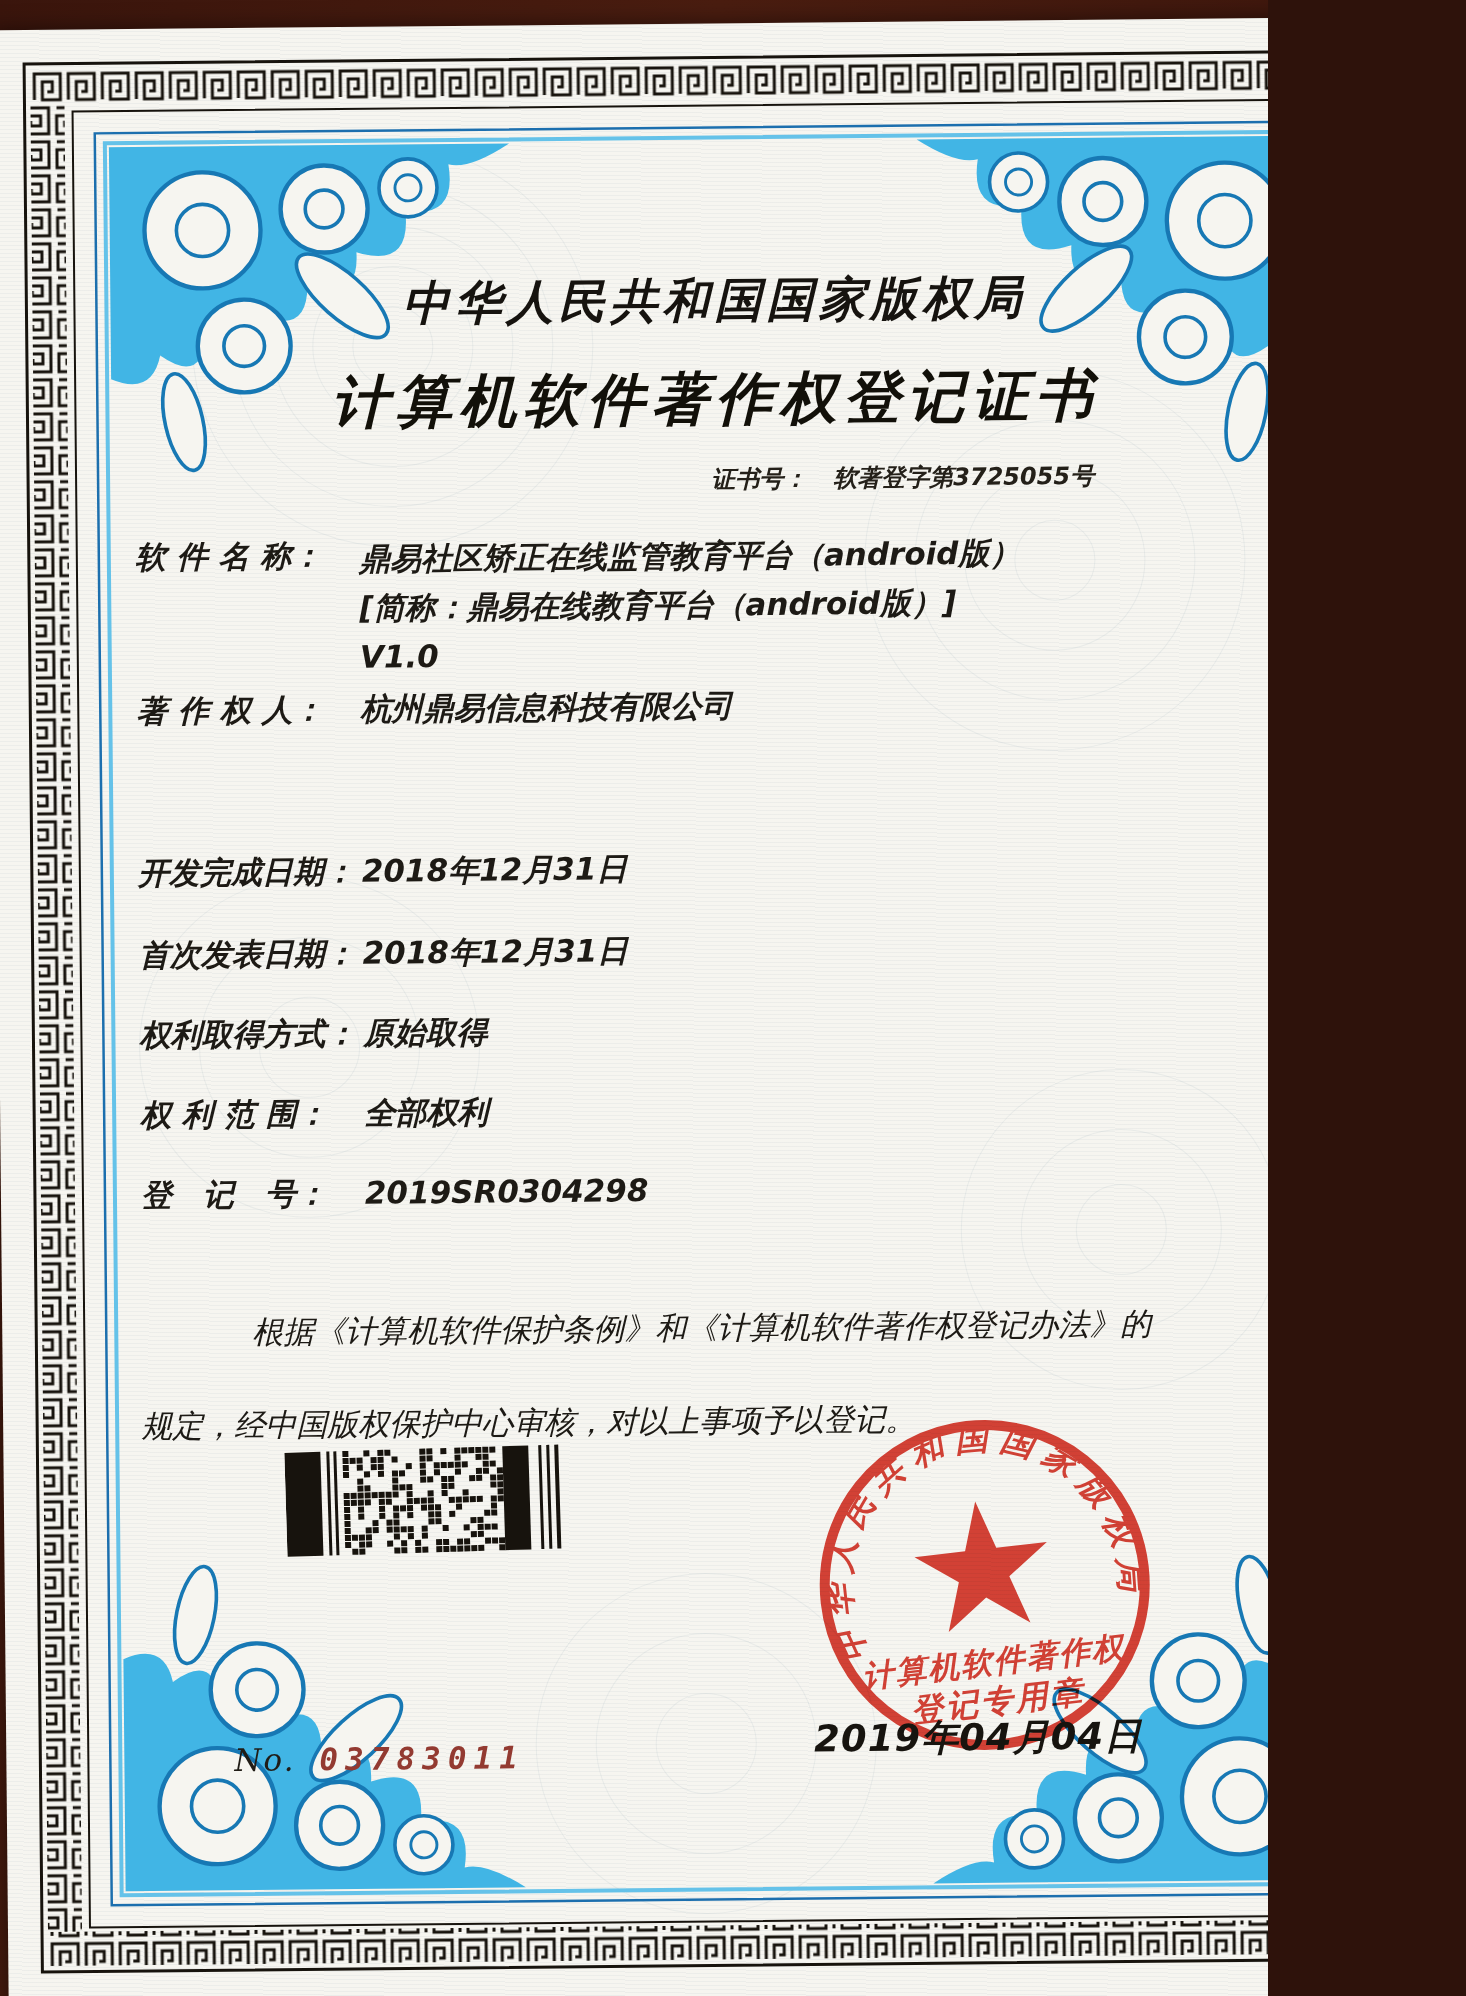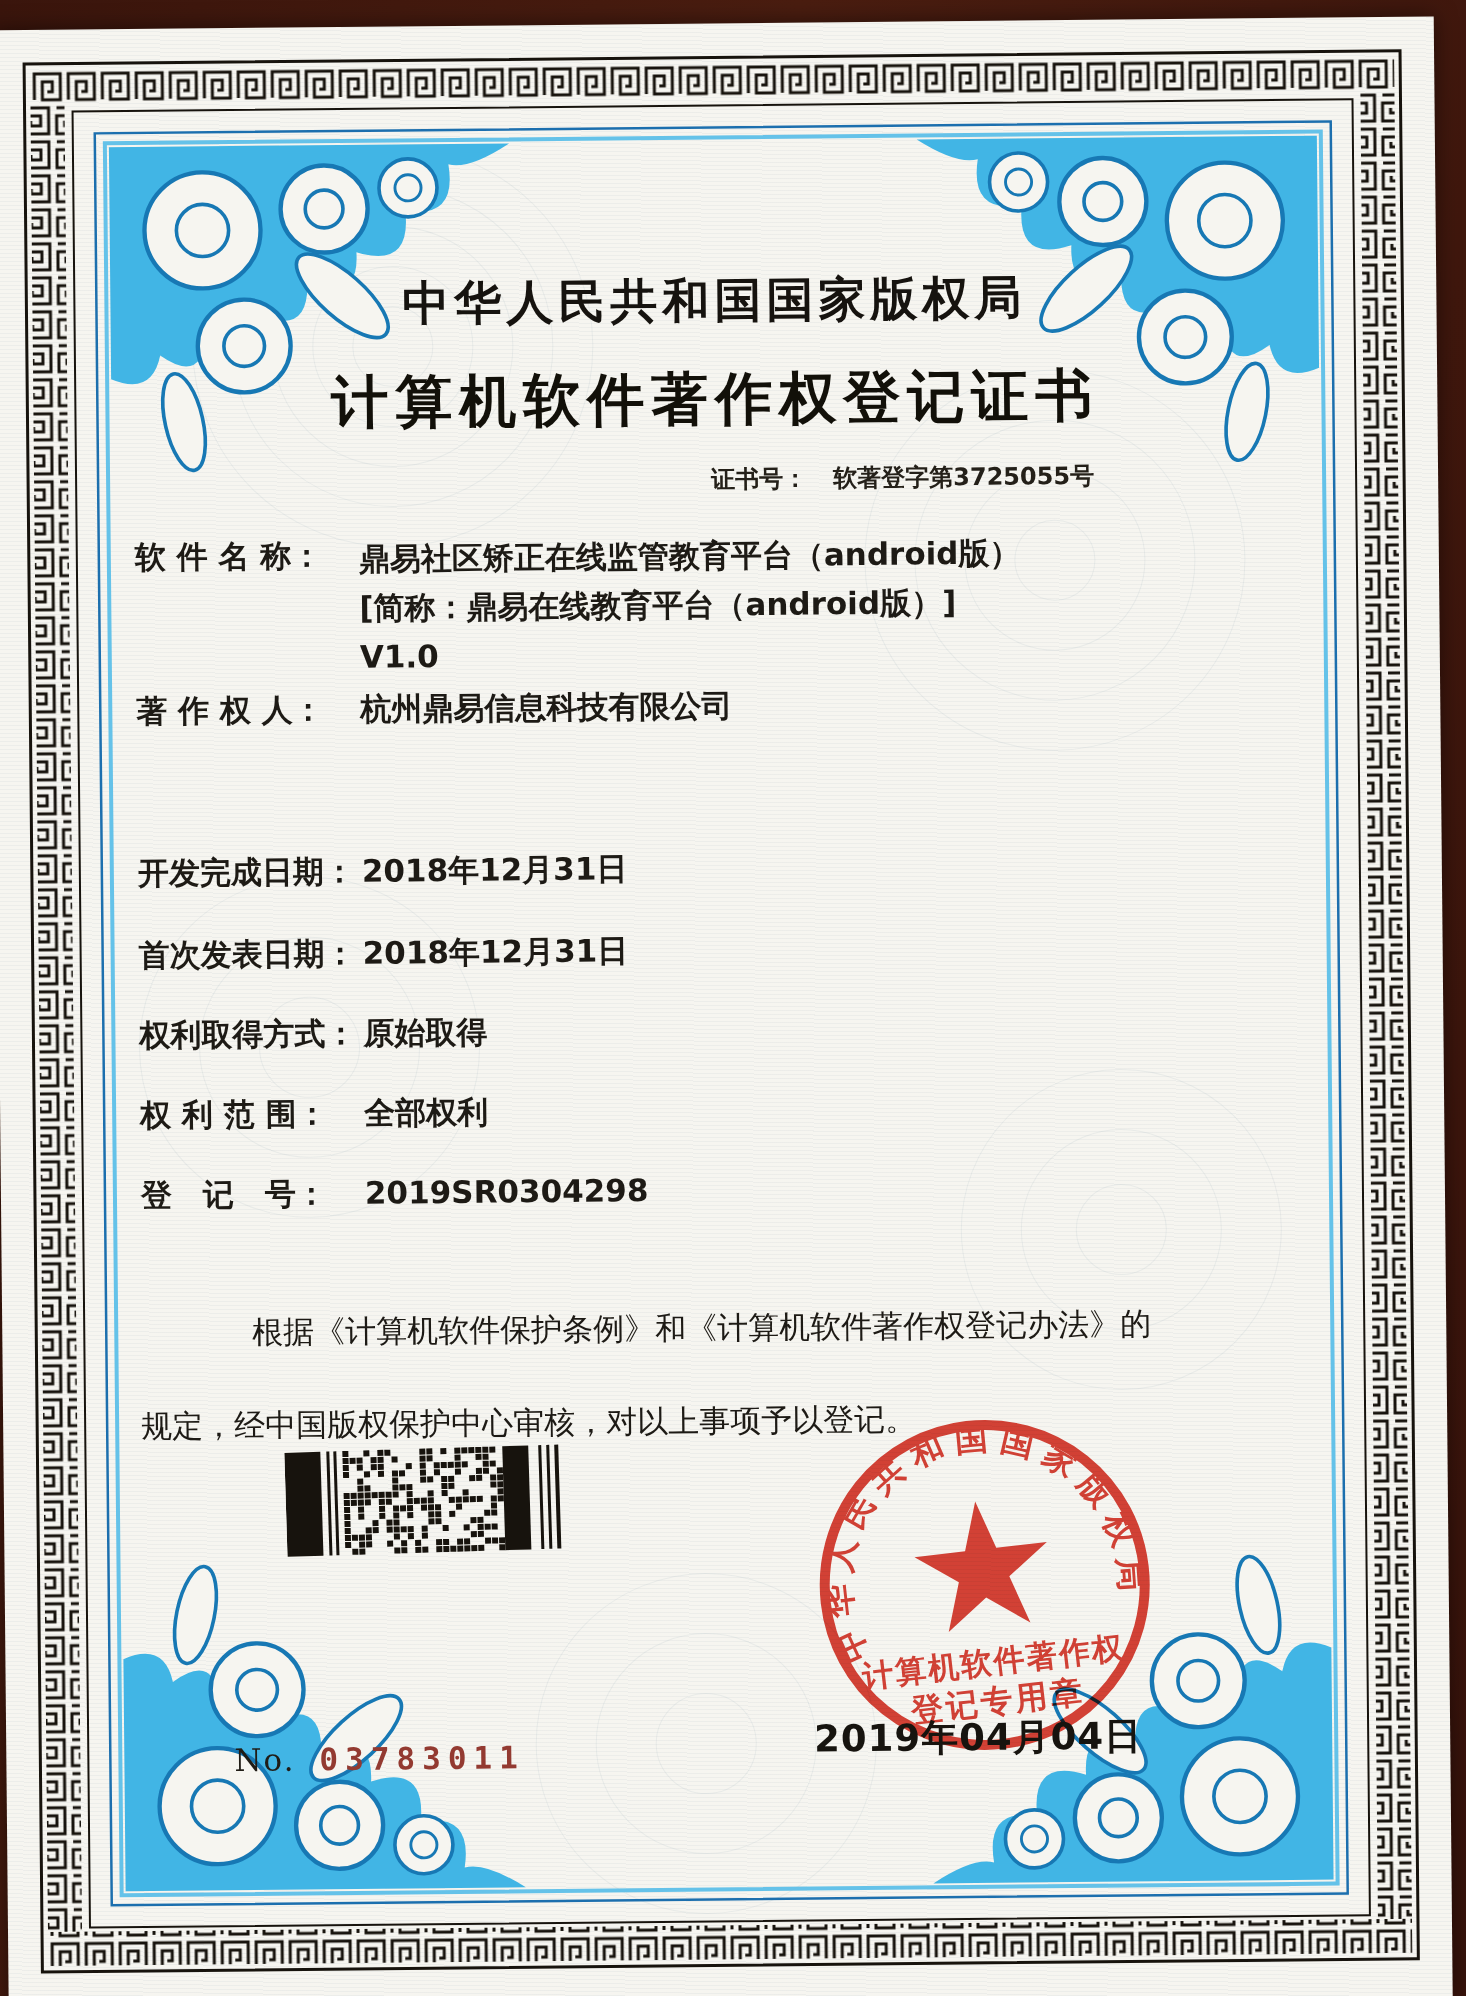--- a/index.html
+++ b/index.html
@@ -1,18 +1,18 @@
 <!DOCTYPE html>
 <html><head>
 <meta charset="utf-8">
 <style>
   html,body{margin:0;padding:0;}
   body{background:#2e120b;font-family:"DejaVu Sans",sans-serif;}
-  .photo{position:relative;width:1466px;height:1996px;overflow:hidden;
-         background:linear-gradient(105deg,#3a150c 0%,#4a1d10 40%,#38130b 100%);}
+  .photo{position:relative;width:1268px;height:1996px;overflow:hidden;
+         background:linear-gradient(105deg,#3a150c 0%,#4a1d10 40%,#38130b 100%);font-style:italic;}
   .paper{position:absolute;left:8px;top:30px;width:1444px;height:1980px;
          background:#f6f5f0;
          background-image:repeating-linear-gradient(1.5deg, rgba(150,165,178,.10) 0 1px, rgba(0,0,0,0) 1px 4px);
          transform:rotate(-0.55deg);transform-origin:30px 1900px;
          box-shadow:0 0 22px rgba(0,0,0,.5);}
   .deco{position:absolute;left:0;top:0;}
   .cjk{font-family:"DejaVu Sans",sans-serif;color:#1b1814;}
   .issuer-title{position:absolute;top:246px;left:0;right:0;text-align:center;
     font-family:"DejaVu Serif",serif;font-size:47px;font-weight:700;letter-spacing:5px;color:#16130f;}
   .doc-title{position:absolute;top:338px;left:0;right:0;text-align:center;

